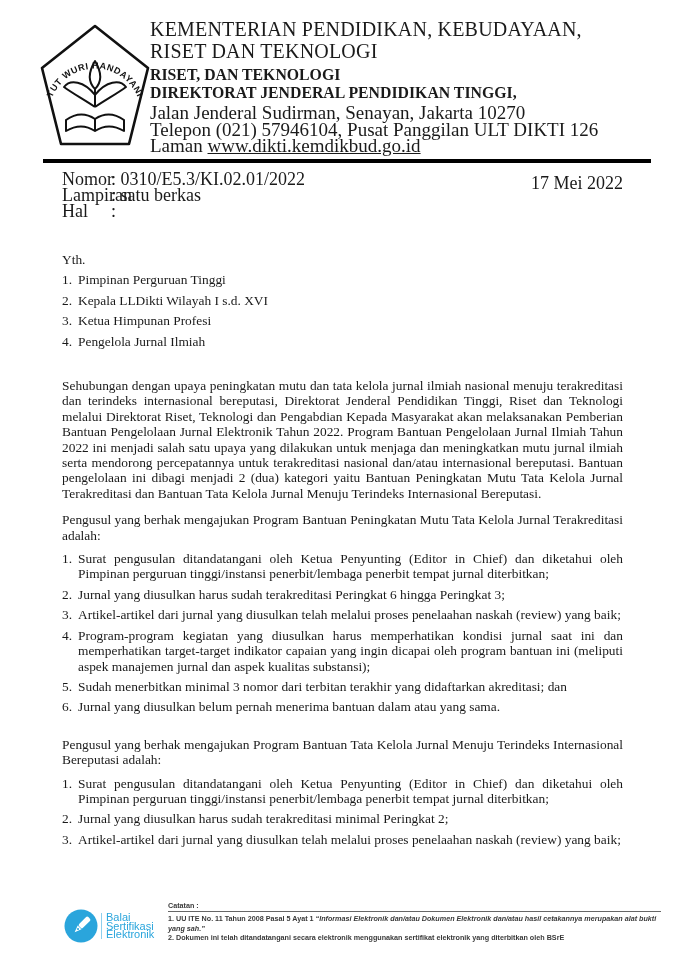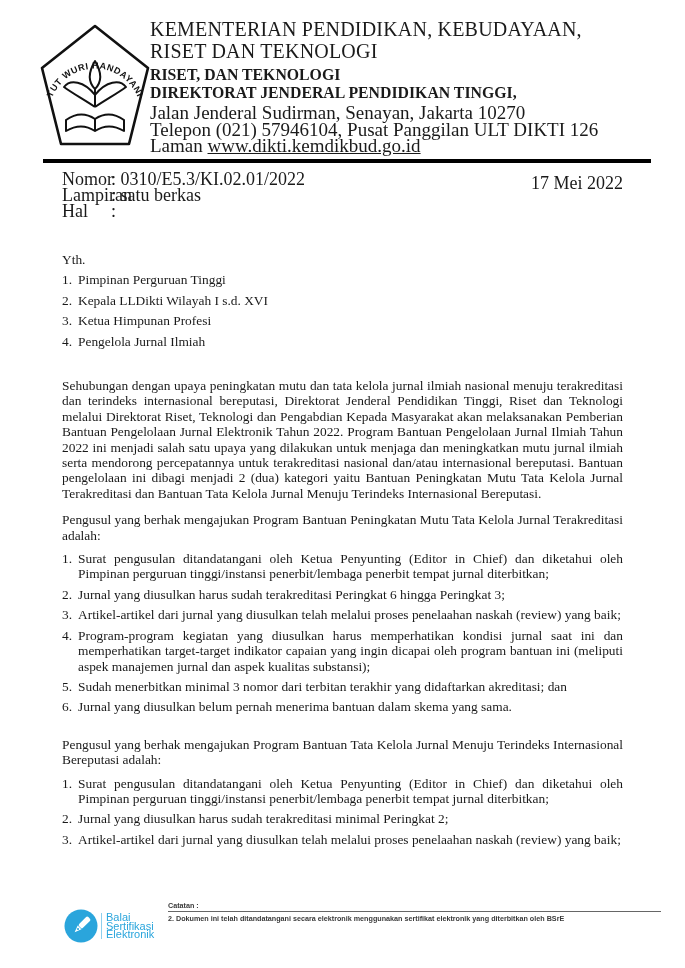--- a/index.html
+++ b/index.html
@@ -165,21 +165,21 @@
     <li>
         <span class="num">4.</span>
         <span class="li-text">Program-program kegiatan yang diusulkan harus memperhatikan kondisi jurnal saat ini dan memperhatikan target-target indikator capaian yang ingin dicapai oleh program bantuan ini (meliputi aspek manajemen jurnal dan aspek kualitas substansi);</span>
       </li>
     <li>
         <span class="num">5.</span>
         <span class="li-text">Sudah menerbitkan minimal 3 nomor dari terbitan terakhir yang didaftarkan akreditasi; dan</span>
       </li>
     <li>
         <span class="num">6.</span>
-        <span class="li-text">Jurnal yang diusulkan belum pernah menerima bantuan dalam skema yang sama.</span>
+        <span class="li-text">Jurnal yang diusulkan belum pernah menerima bantuan dalam atau yang sama.</span>
       </li>
   </ol>
 
   <p class="body-par intro-2">Pengusul yang berhak mengajukan Program Bantuan Tata Kelola Jurnal Menuju Terindeks Internasional Bereputasi adalah:</p>
   <ol class="req">
     <li>
         <span class="num">1.</span>
         <span class="li-text">Surat pengusulan ditandatangani oleh Ketua Penyunting (Editor in Chief) dan diketahui oleh Pimpinan perguruan tinggi/instansi penerbit/lembaga penerbit tempat jurnal diterbitkan;</span>
       </li>
     <li>
@@ -205,17 +205,18 @@
       <div class="badge-divider"></div>
       <div class="badge-text">
         <div>Balai</div>
         <div>Sertifikasi</div>
         <div>Elektronik</div>
       </div>
     </div>
     <div class="notes">
       <div>Catatan :</div>
       <hr class="notes-rule">
+      <div class="footnote"><span>1. UU ITE No. 11 Tahun 2008 Pasal 5 Ayat 1 </span><i>“Informasi Elektronik dan/atau Dokumen Elektronik dan/atau hasil cetakannya merupakan alat bukti yang sah.”</i></div>
       <div class="footnote">2. Dokumen ini telah ditandatangani secara elektronik menggunakan sertifikat elektronik yang diterbitkan oleh BSrE</div>
     </div>
   </footer>
 
 </div>
 
 </body></html>

